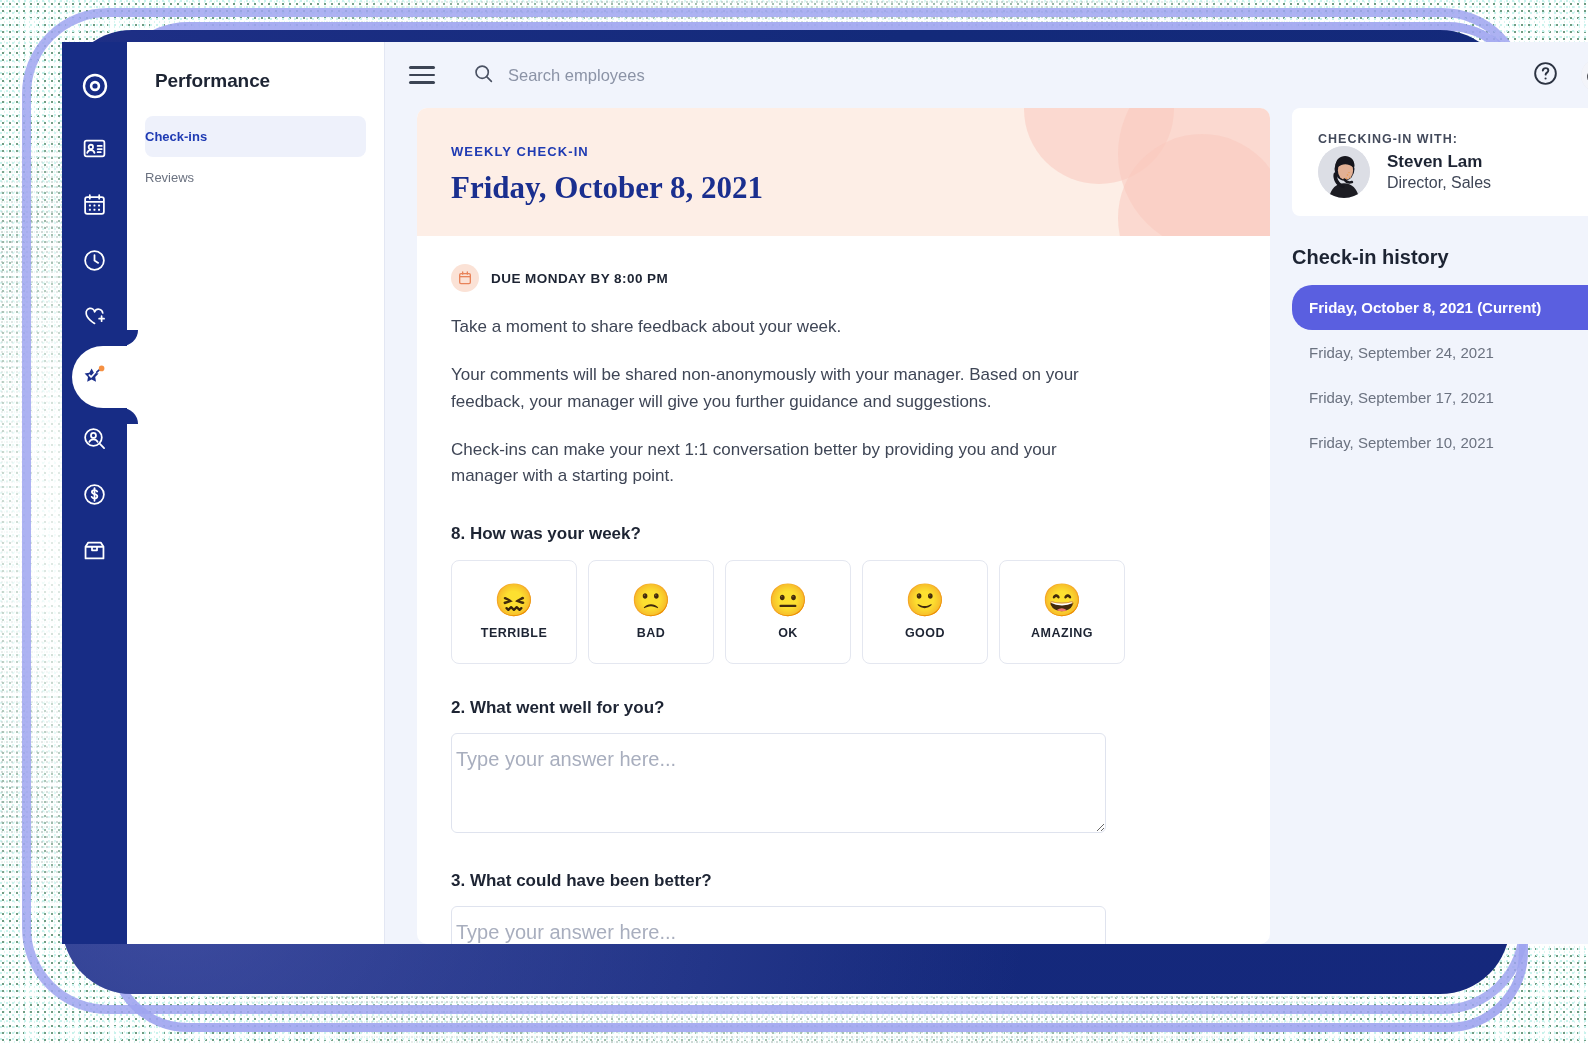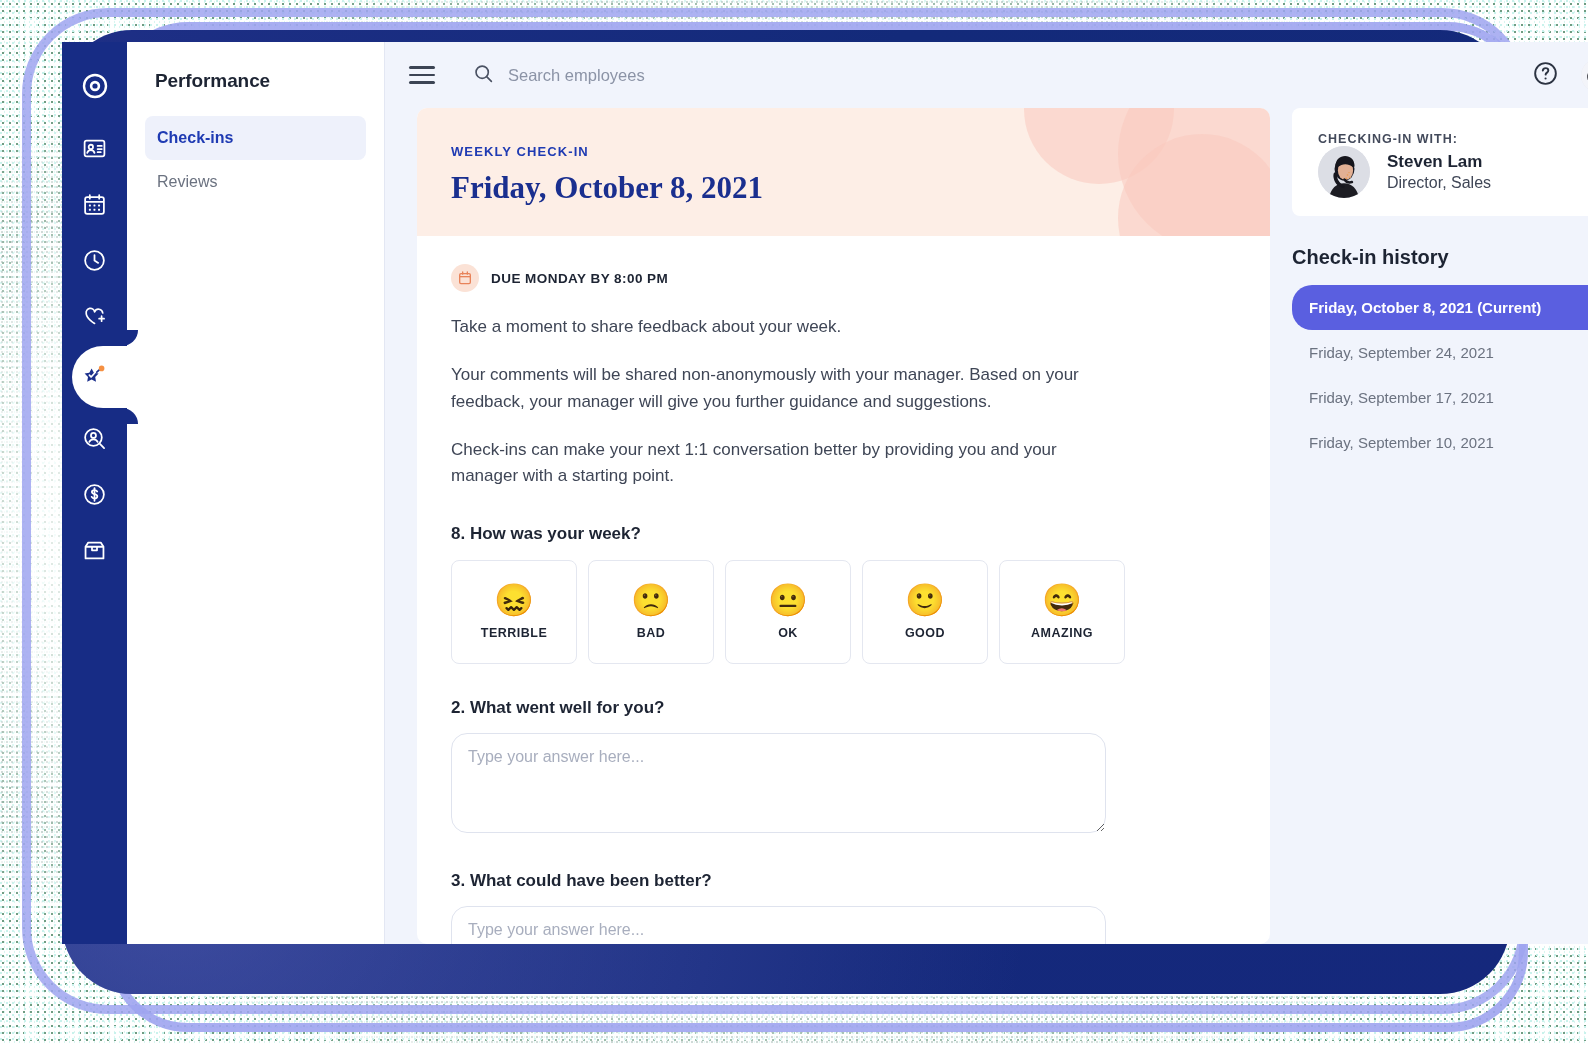--- a/index.html
+++ b/index.html
@@ -150,23 +150,23 @@
   .panel-title {
     font-size: 19px;
     font-weight: bold;
     color: #1d2433;
     padding: 6px 10px 0 10px;
     letter-spacing: -.1px;
   }
   .panel-nav { margin-top: 24px; }
   .panel-link {
     display: block;
-    padding: 13px 12px;
+    padding: 13px 0;
     border-radius: 8px;
-    font-size: 16px;
+    font-size: 13px;
     color: #6b7280;
     cursor: pointer;
   }
   .panel-link.sel {
     background: #eef1fb;
     color: #1f3bb3;
     font-weight: bold;
   }
 
   
@@ -299,24 +299,24 @@
   .mood-label {
     font-size: 12.5px; font-weight: bold; letter-spacing: .5px; color: #1d2433;
   }
 
   .answer {
     margin-top: 15px;
     width: 100%;
     max-width: 655px;
     height: 100px;
     border: 1px solid #dfe3ee;
-    border-radius: 16px;
-    padding: 14px 16px;
+    border-radius: 6px;
+    padding: 14px 4px;
     font-family: "Liberation Sans", sans-serif;
-    font-size: 16px;
+    font-size: 20px;
     color: #3f4656;
     resize: vertical;
     outline: none;
     background: #fff;
   }
   .answer::placeholder { color: #a8aebe; }
 
   
   .side {
     width: 322px;

